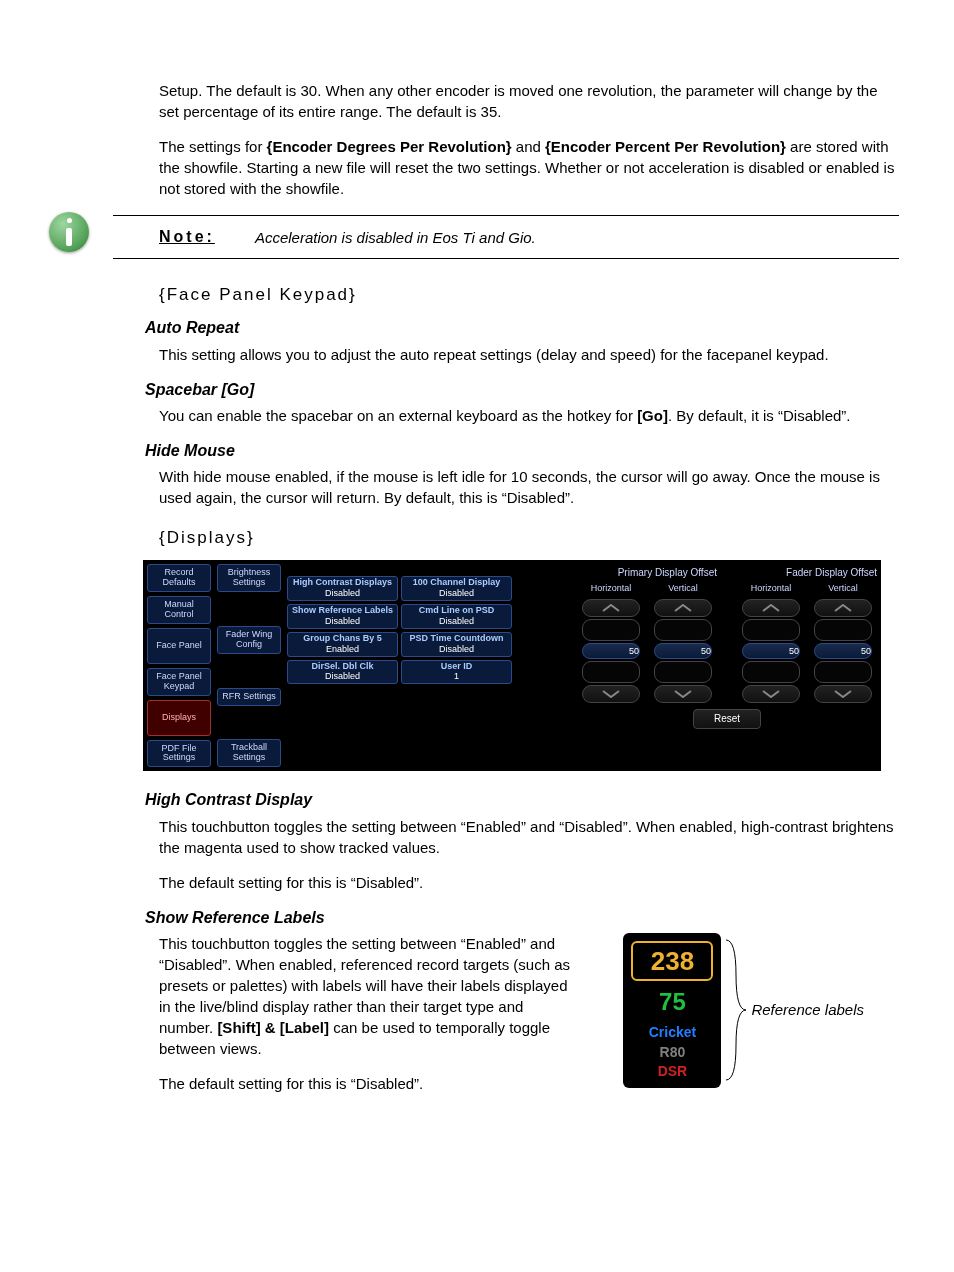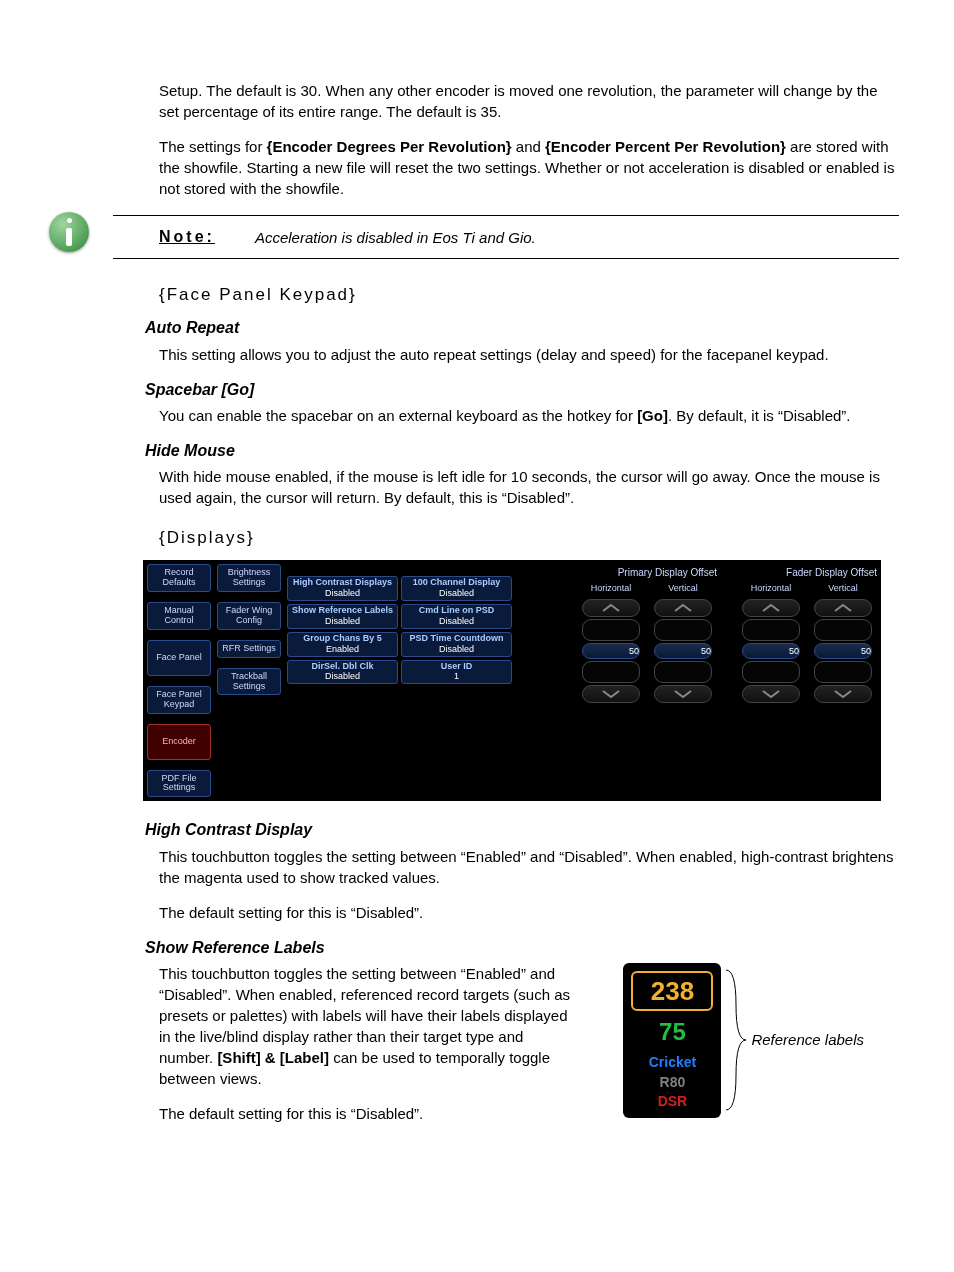--- a/index.html
+++ b/index.html
@@ -97,22 +97,23 @@
     font-size: 10px;
     margin: 10px 0 18px 30px;
     padding: 4px;
     display: flex;
     gap: 6px;
     width: 730px;
   }
   .nav-col {
     display: flex;
     flex-direction: column;
-    gap: 10px;
+    gap: 4px;
     width: 64px;
+    justify-content: space-between;
   }
   .nav-btn {
     background: #0a1a3a;
     border: 1px solid #2a4a8a;
     border-radius: 3px;
     color: #cdd8ff;
     text-align: center;
     padding: 3px 1px;
     font-size: 9px;
     line-height: 1.1;
@@ -243,21 +244,21 @@
   <p class="body-text">With hide mouse enabled, if the mouse is left idle for 10 seconds, the cursor will go away. Once the mouse is used again, the cursor will return. By default, this is “Disabled”.</p>
 
   <h2 class="section">{Displays}</h2>
 
   <div class="screenshot">
     <div class="nav-col">
       <div class="nav-btn">Record Defaults</div>
       <div class="nav-btn">Manual Control</div>
       <div class="nav-btn tall">Face Panel</div>
       <div class="nav-btn">Face Panel Keypad</div>
-      <div class="nav-btn selected tall">Encoder</div>
+      <div class="nav-btn selected tall">Displays</div>
       <div class="nav-btn">PDF File Settings</div>
     </div>
     <div class="nav-col">
       <div class="nav-btn">Brightness Settings</div>
       <div class="nav-btn">Fader Wing Config</div>
       <div class="nav-btn">RFR Settings</div>
       <div class="nav-btn">Trackball Settings</div>
     </div>
     <div class="settings-col">
       <div class="settings-row">
@@ -348,20 +349,21 @@
               <div class="slot"></div>
               <div class="arrow-btn">
                   <svg viewBox="0 0 20 8">
                     <path d="M2 1 L10 7 L18 1" fill="none" stroke="#888" stroke-width="2"></path>
                   </svg>
                 </div>
             </div>
           </div>
         </div>
       </div>
+      <div class="reset-row"><span class="reset-btn">Reset</span></div>
     </div>
   </div>
 
   <h3 class="sub">High Contrast Display</h3>
   <p class="body-text">This touchbutton toggles the setting between “Enabled” and “Disabled”. When enabled, high-contrast brightens the magenta used to show tracked values.</p>
   <p class="body-text">The default setting for this is “Disabled”.</p>
 
   <h3 class="sub">Show Reference Labels</h3>
 
   <div class="ref-figure">

